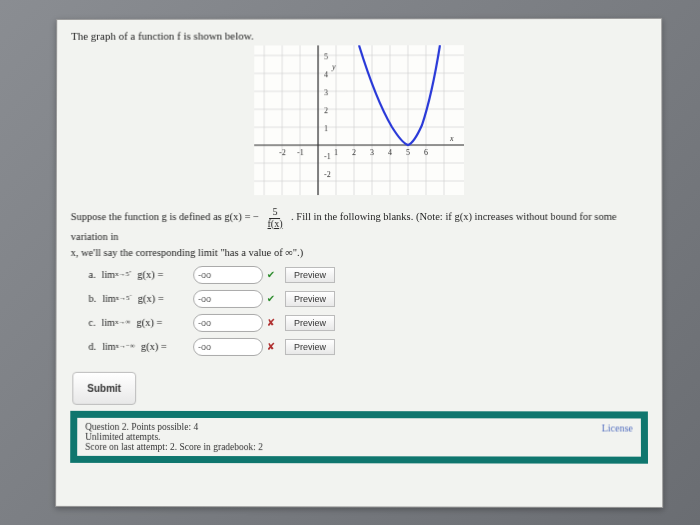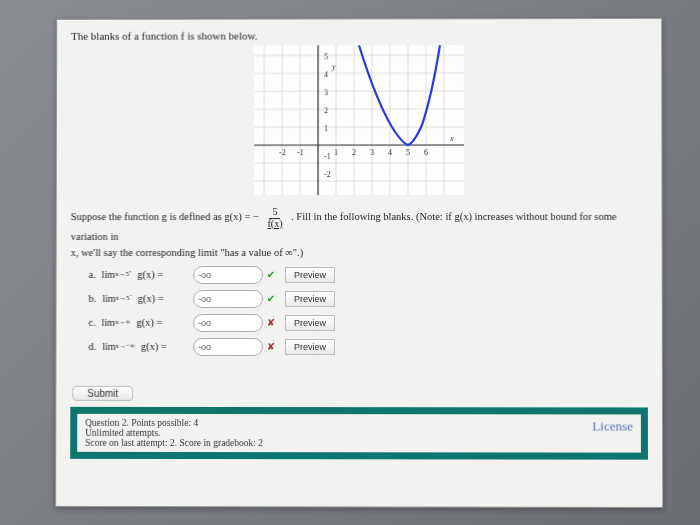--- a/index.html
+++ b/index.html
@@ -101,56 +101,57 @@
       padding: 2px 8px;
       color: #333;
       cursor: pointer;
       font-family: Arial, sans-serif;
     }
     .submit-btn {
       border: 1px solid #bbb;
       border-radius: 4px;
       background: linear-gradient(#fff, #e8e8e8);
       font-size: 10px;
-      padding: 1px 14px;
+      padding: 10px 14px;
       color: #333;
       cursor: pointer;
-      margin: 24px 0 6px 2px;
+      margin: 10px 0 6px 2px;
       font-family: Arial, sans-serif;
+      font-weight: bold;
     }
     .score-box {
       border: 7px solid #0f766e;
       padding: 4px 8px;
       font-size: 9.5px;
       color: #333;
       display: flex;
       justify-content: space-between;
       align-items: flex-start;
     }
     .license {
       color: #5570c0;
-      font-size: 13px;
+      font-size: 10px;
     }
     .frac {
       display: inline-flex;
       flex-direction: column;
       align-items: center;
       vertical-align: middle;
       font-size: 10px;
       line-height: 1.05;
       margin: 0 3px;
     }
     .frac .num { border-bottom: 1px solid #222; padding: 0 3px; }
     .frac .den { padding: 0 3px; text-decoration: underline; }
   </style>
 </head>
 <body>
 
 <div class="page-container">
-  <div class="prompt-top">The blanks of a function f is shown below.</div>
+  <div class="prompt-top">The graph of a function f is shown below.</div>
 
   <div class="graph-wrap">
     <svg class="graph-svg" width="210" height="150" viewBox="0 0 210 150">
       <rect x="0" y="0" width="210" height="150" fill="#fdfdfb" stroke="none"></rect>
 
       <g stroke="#ccc" stroke-width="0.6">
         <line x1="10" y1="0" x2="10" y2="150"></line>
           <line x1="28" y1="0" x2="28" y2="150"></line>
         <line x1="46" y1="0" x2="46" y2="150"></line>
           <line x1="64" y1="0" x2="64" y2="150"></line>

